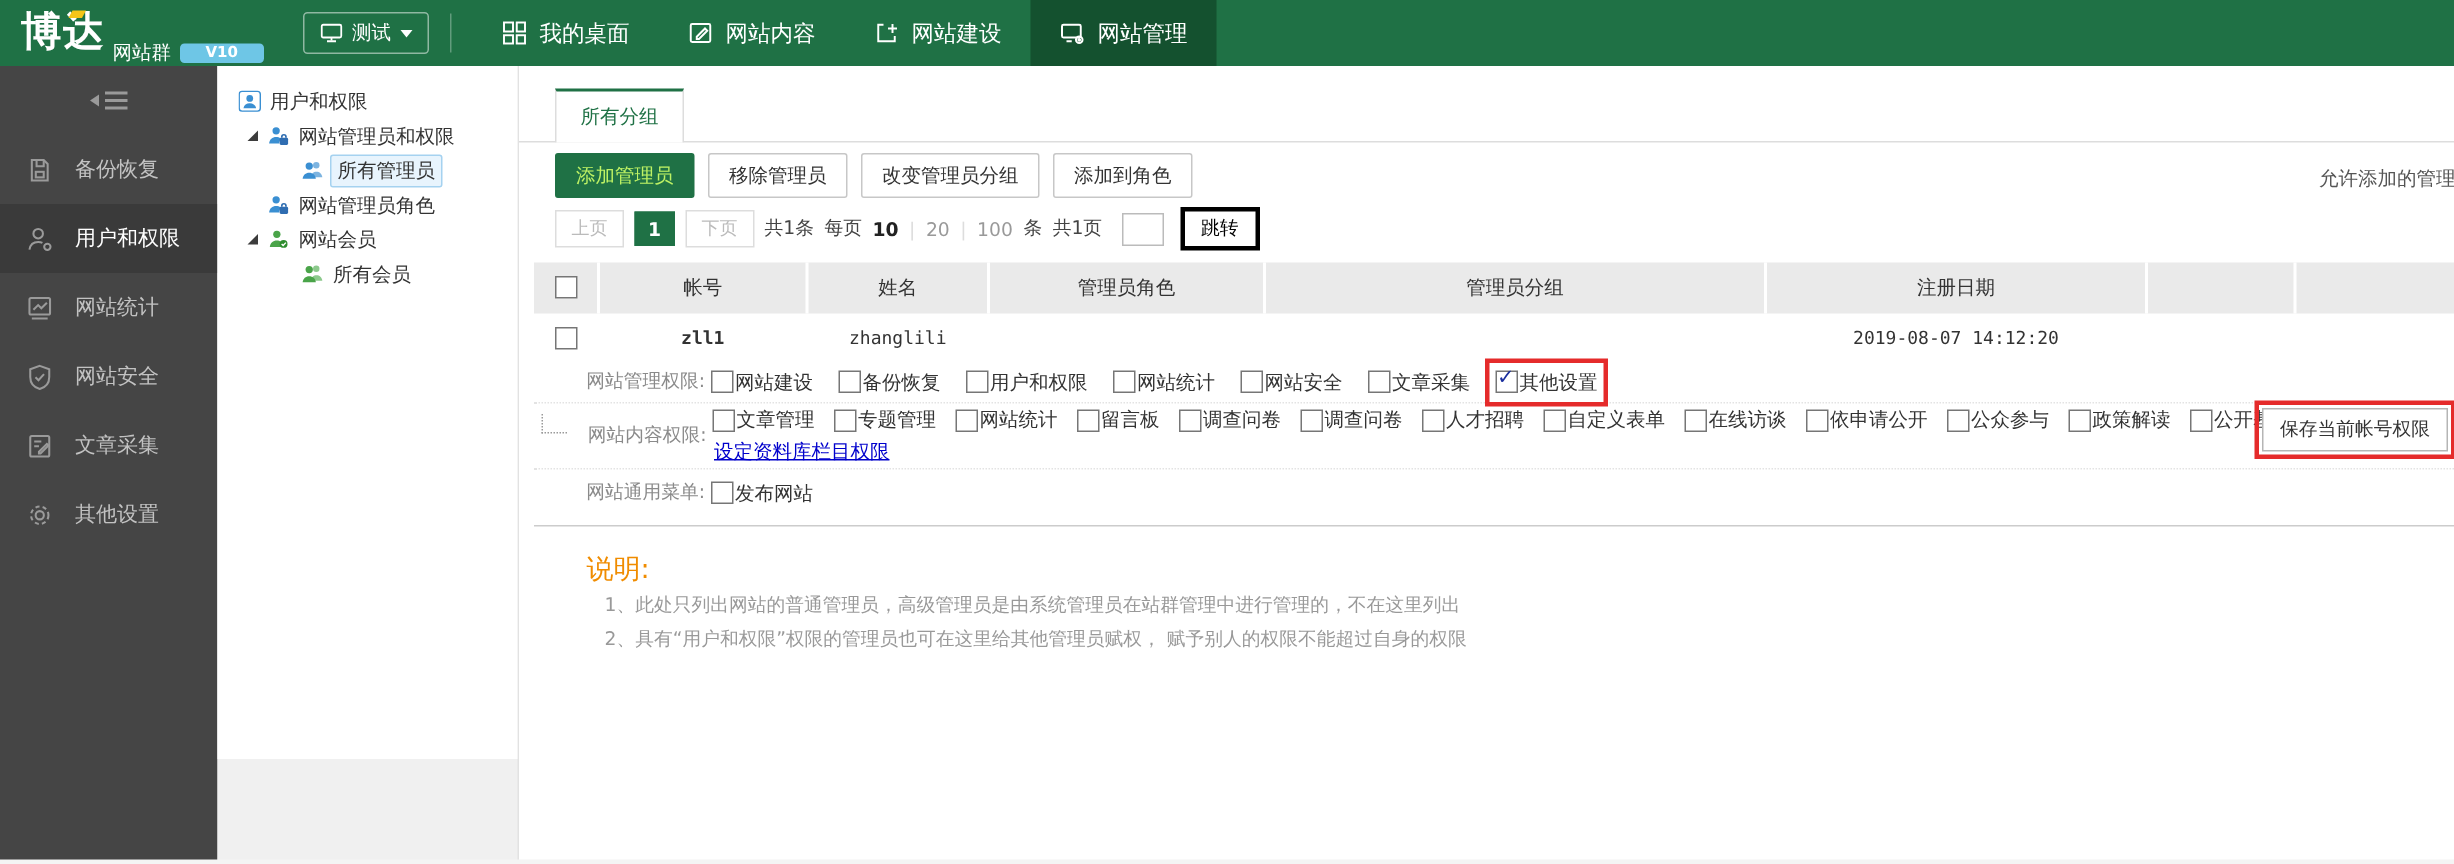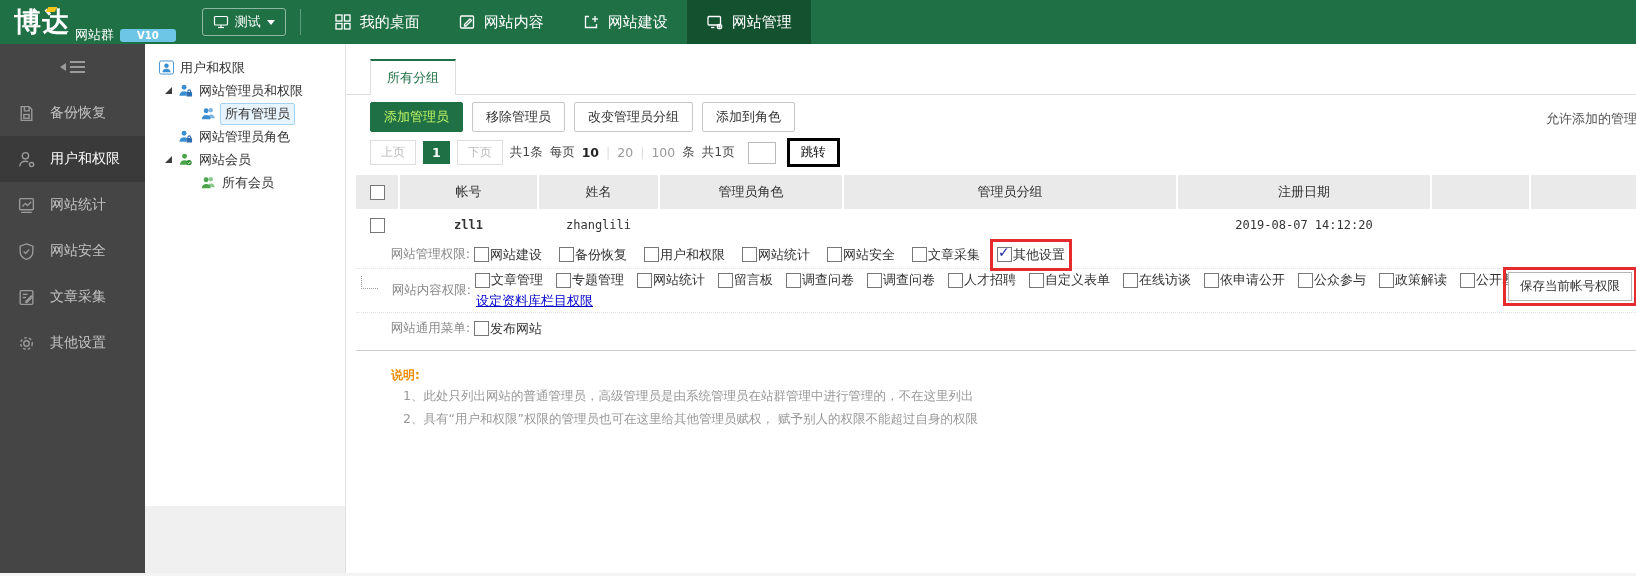--- a/index.html
+++ b/index.html
@@ -86,21 +86,21 @@
   .ga{gap:17px;} .gb{gap:13px;}
   .pitem{display:flex;align-items:center;cursor:pointer;white-space:nowrap;font-size:13px;color:#333;}
   .pitem .cb{margin-right:1px;}
   .red-ring{outline:3px solid #e52b2b;outline-offset:4px;}
   .pcol{display:flex;flex-direction:column;}
   .plink{color:#0000cc;text-decoration:underline;font-size:13px;margin:3px 0 0 5px;cursor:pointer;}
   .savewrap{position:absolute;top:228px;right:4px;outline:3px solid #e52b2b;outline-offset:2px;background:#fff;}
   .savebtn{background:#fff;border:1px solid #b5b5b5;padding:5px 11px;font-size:12.5px;color:#333;font-family:inherit;cursor:pointer;}
 
   .notes{margin:16px 0 0 45px;}
-  .notes-title{color:#f08c00;font-weight:bold;font-size:12px;}
+  .notes-title{color:#f08c00;font-weight:normal;font-size:18px;}
   .note-item{color:#999;font-size:12.5px;line-height:23px;margin-left:12px;}
   .note-item:first-of-type{margin-top:6px;}
 </style>
 </head>
 <body>
 
 <div class="page">
 
   <header class="topbar">
     <div class="logo">

